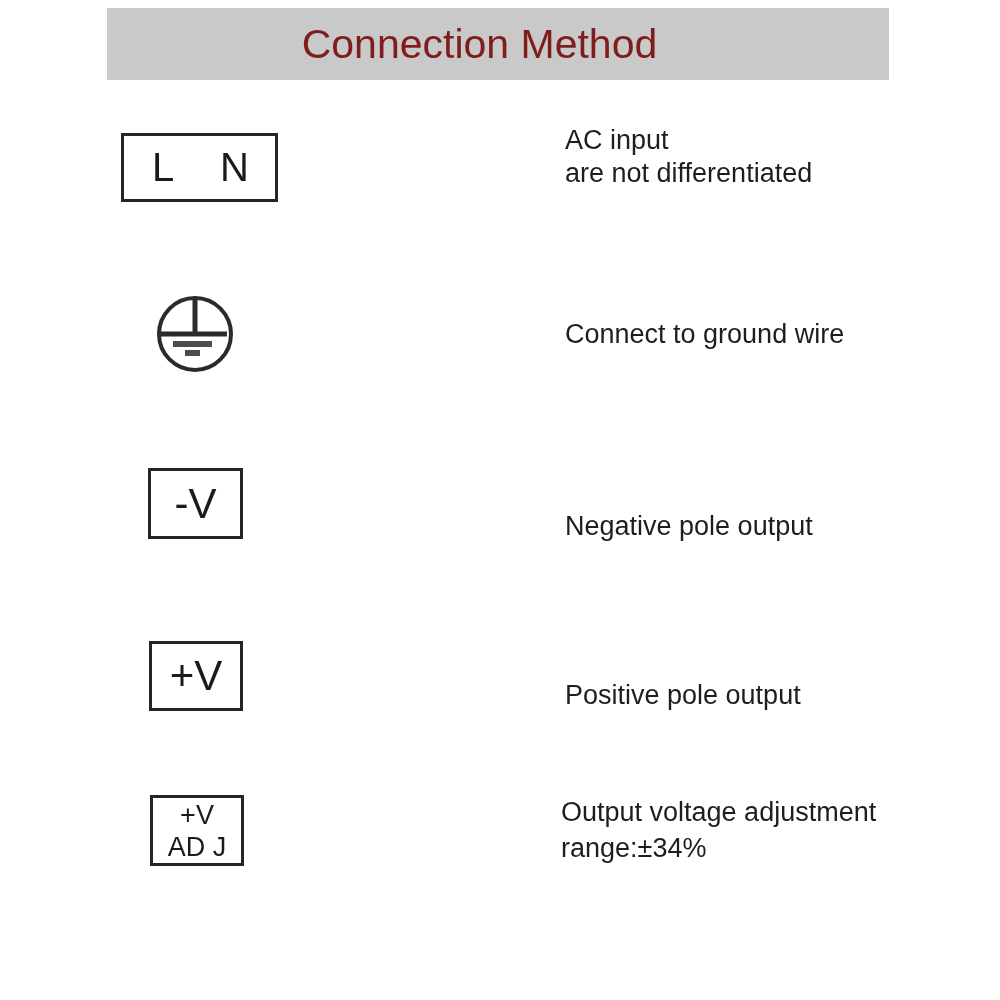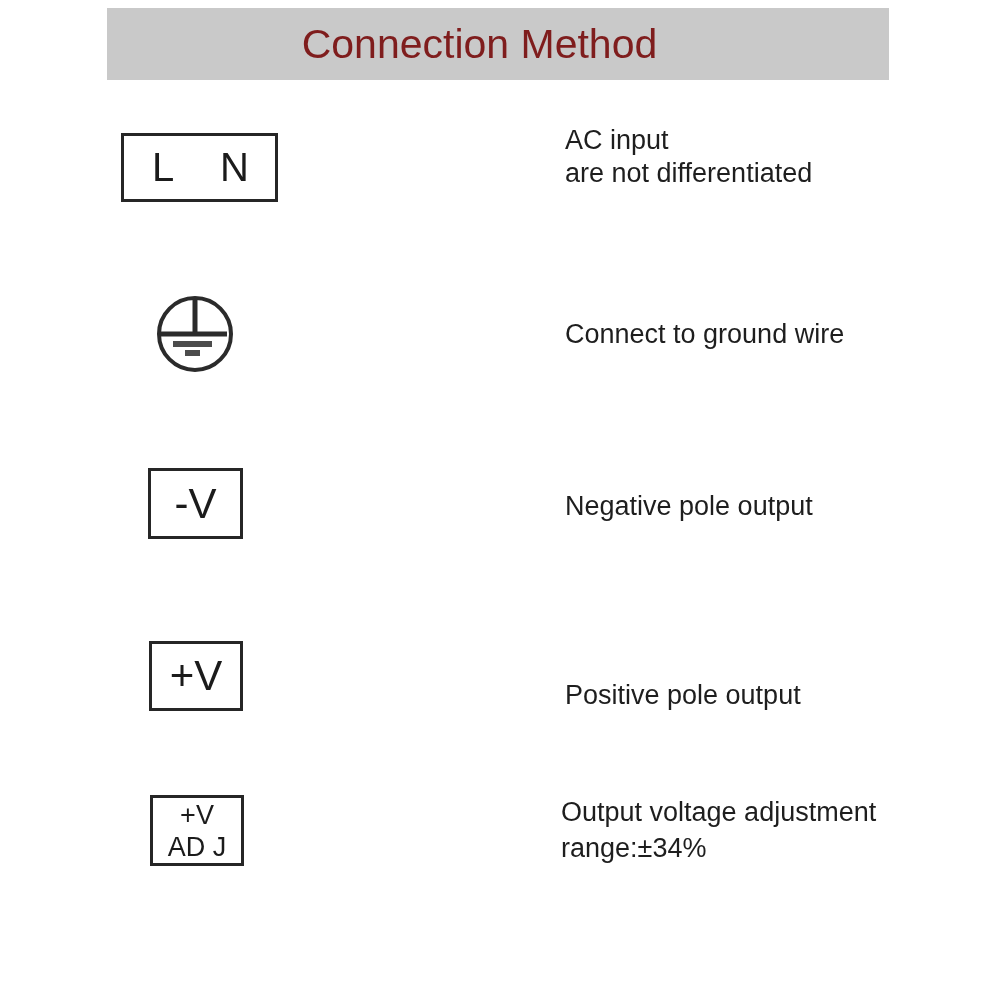--- a/index.html
+++ b/index.html
@@ -67,21 +67,21 @@
   .desc {
     position: absolute;
     left: 565px;
     font-size: 27px;
     line-height: 33px;
     color: #1e1e1e;
     white-space: nowrap;
   }
   .desc-1 { top: 124px; }
   .desc-2 { top: 318px; }
-  .desc-3 { top: 490px; }
+  .desc-3 { top: 510px; }
   .desc-4 { top: 651px; margin-top: 28px; }
   .desc-5 { top: 794px; left: 561px; line-height: 36px; }
 </style>
 </head>
 <body>
 
 <div class="canvas">
 
   <div class="banner">
     <span>Connection Method</span>

